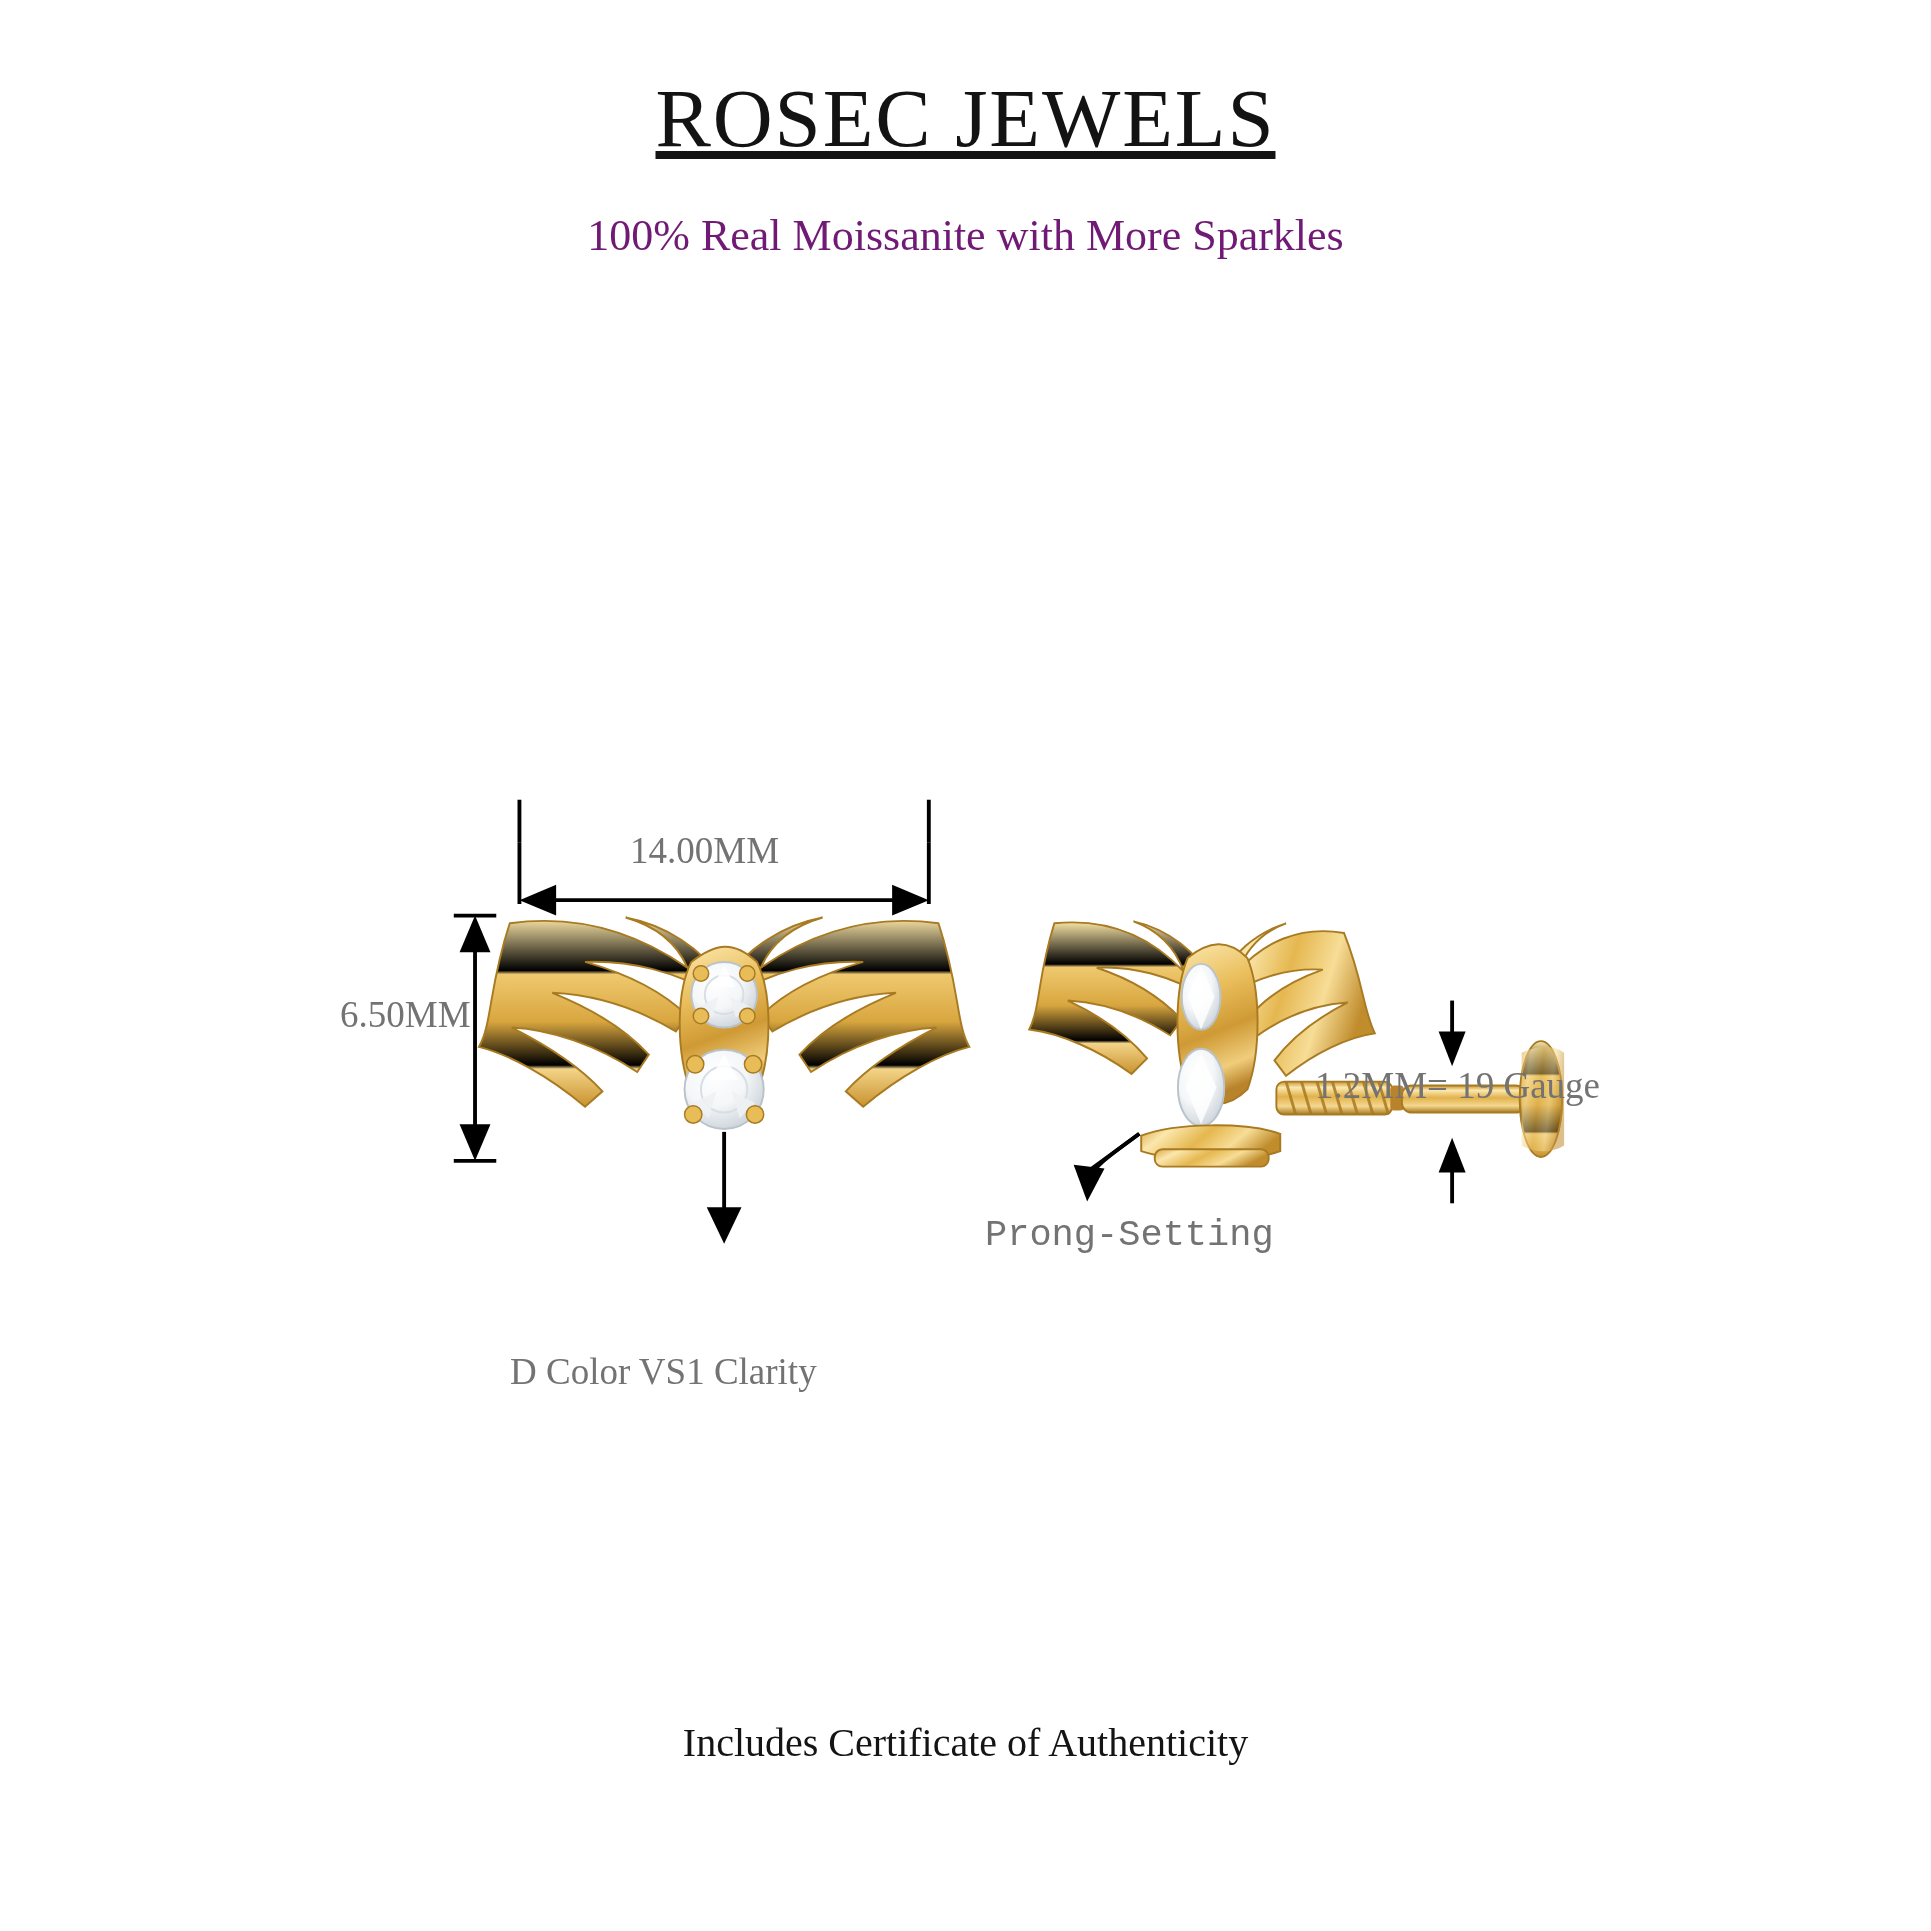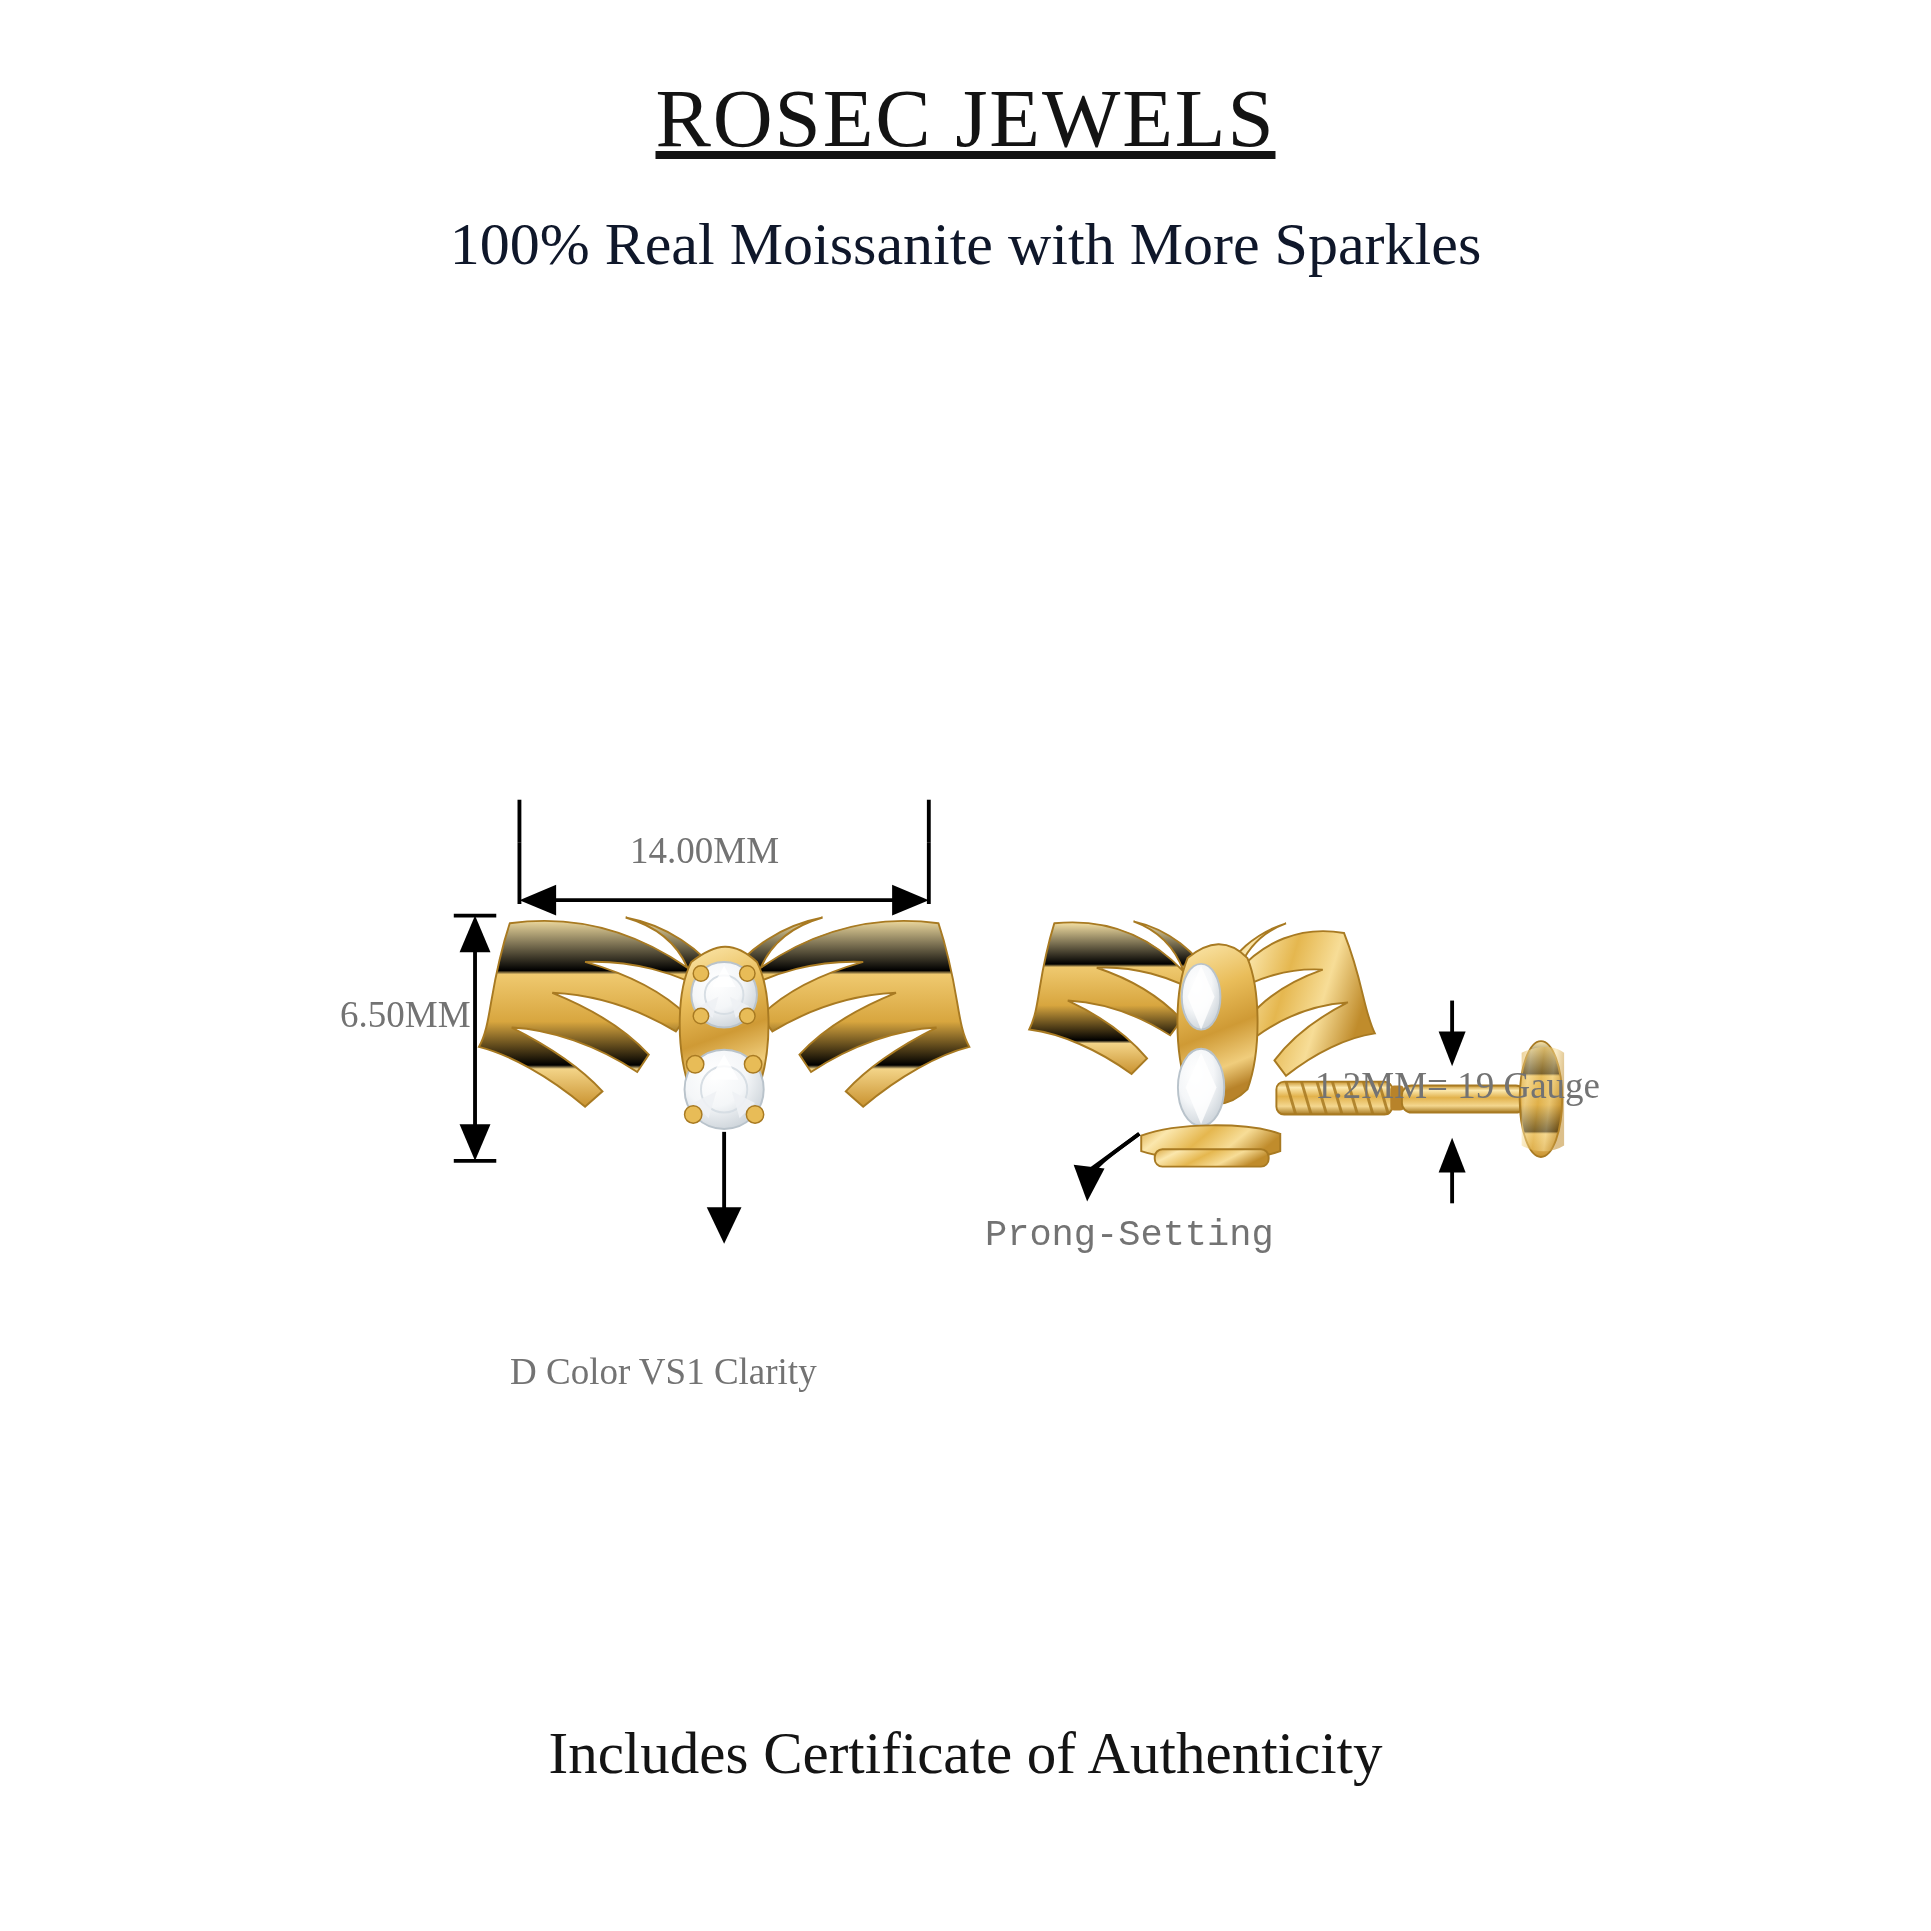--- a/index.html
+++ b/index.html
@@ -35,34 +35,34 @@
     line-height: 1.05;
     text-decoration: underline;
   }
   .brand-subtitle {
     position: absolute;
     top: 210px;
     left: 0;
     width: 1931px;
     text-align: center;
     font-family: "Liberation Serif", serif;
-    font-size: 60px;
-    color: #0f172a;
+    font-size: 44px;
+    color: #701a75;
     font-weight: 400;
   }
 
   
   .footer-note {
     position: absolute;
     top: 1719px;
     left: 0;
     width: 1931px;
     text-align: center;
     font-family: "Liberation Serif", serif;
-    font-size: 59px;
+    font-size: 40px;
     color: #141414;
   }
 
   
   .diagram {
     position: absolute;
     left: 0;
     top: 734px;
     width: 1931px;
     height: 676px;

